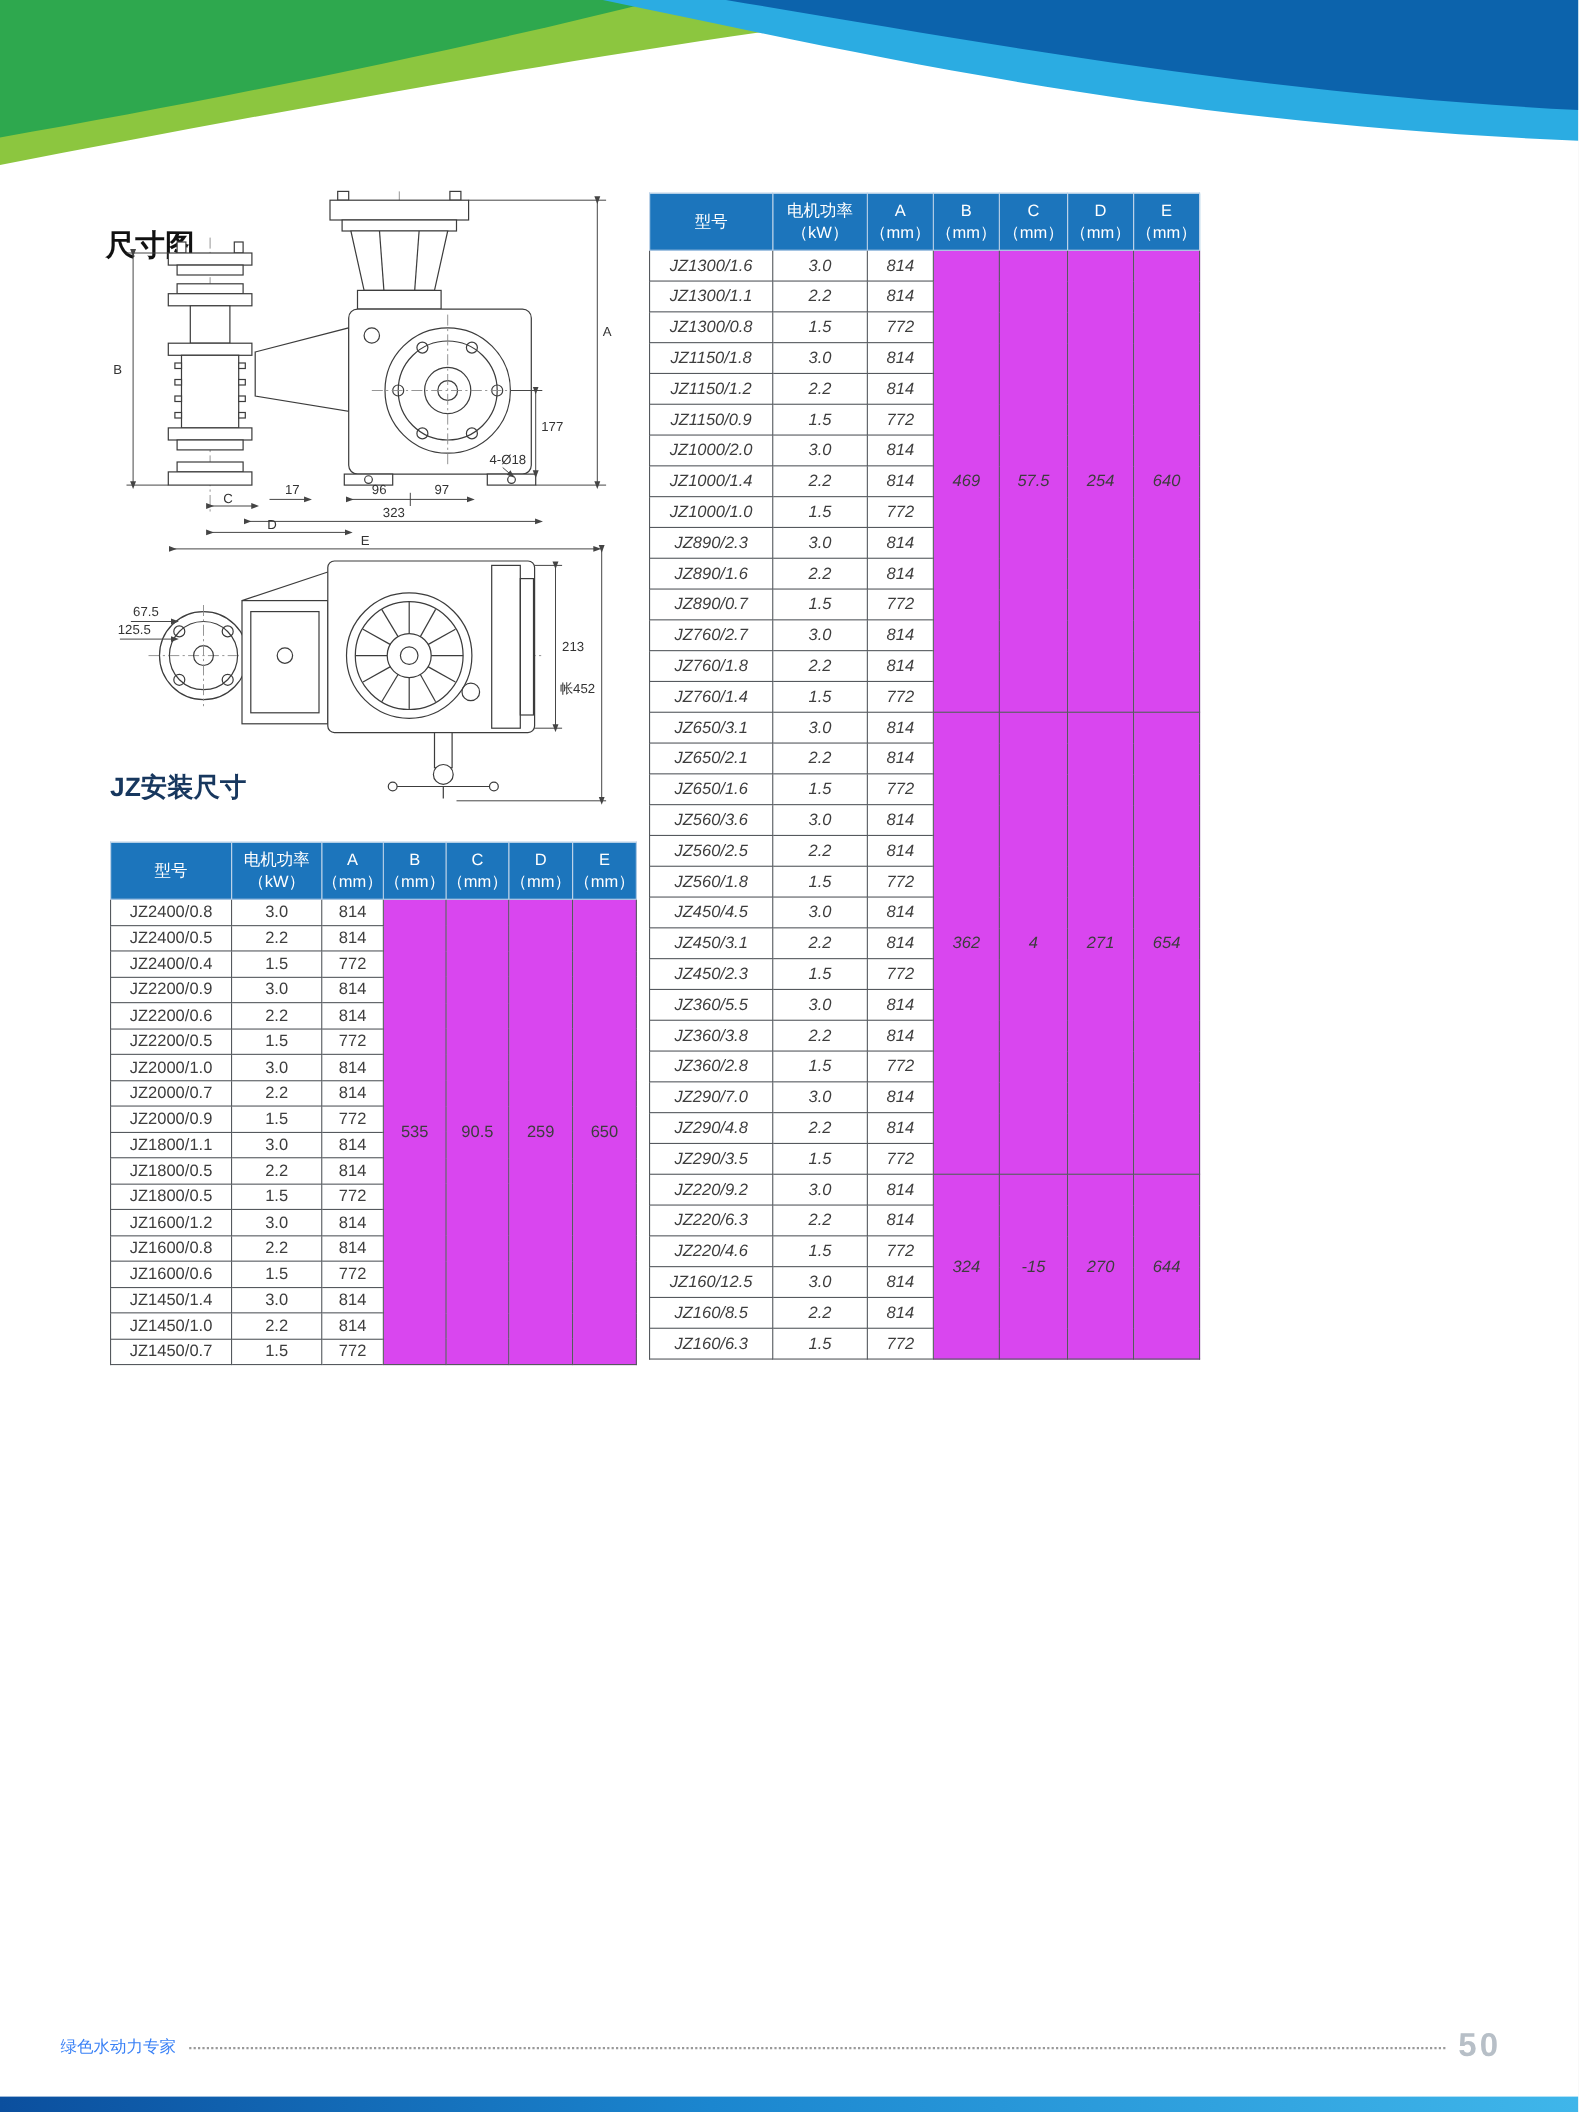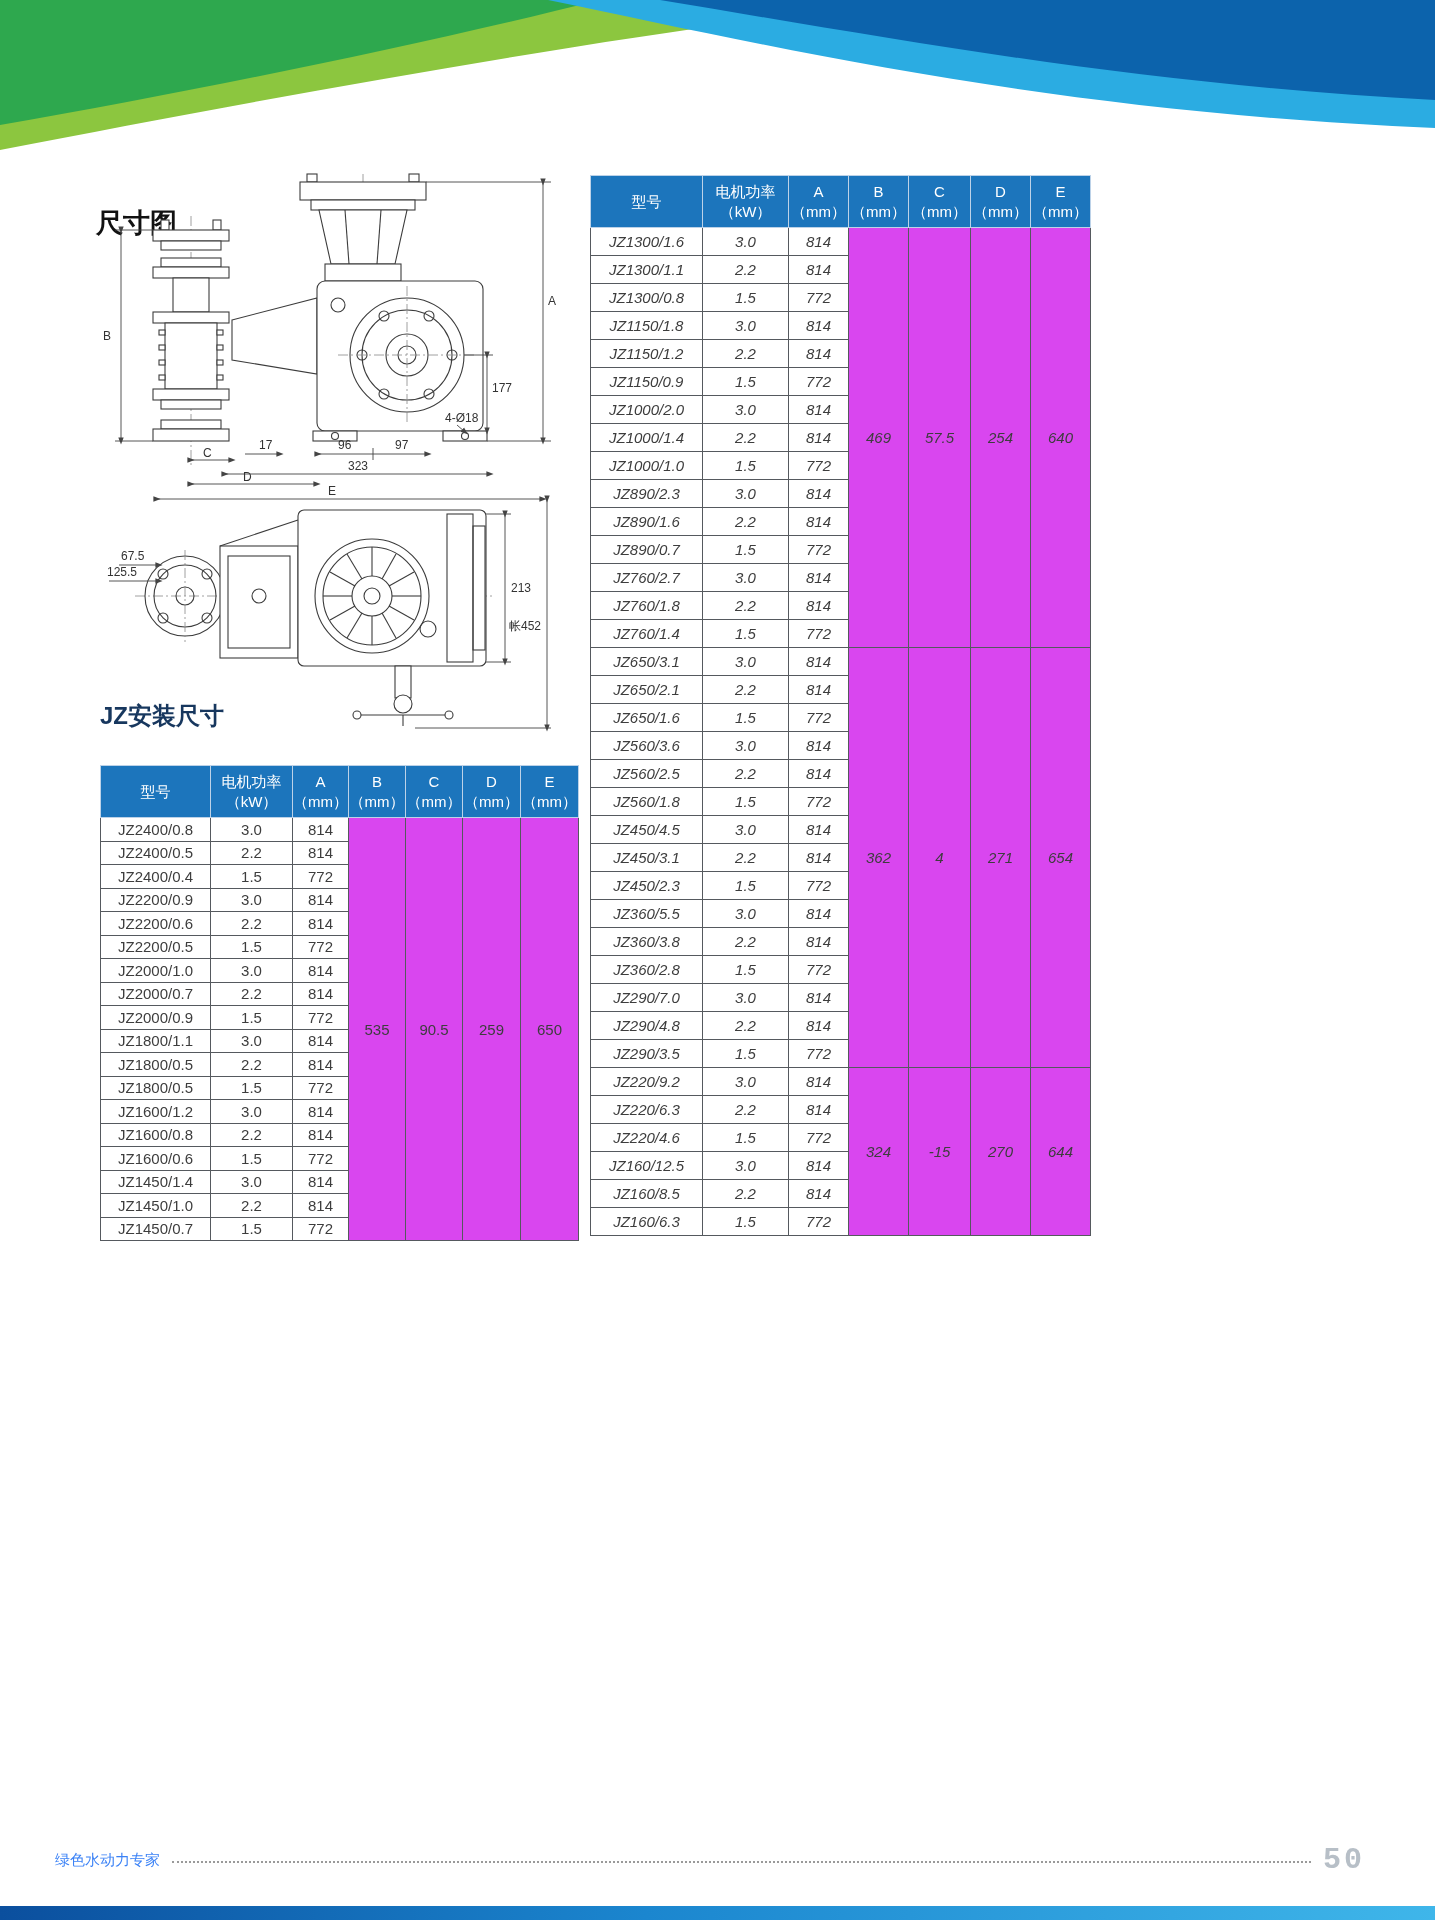--- a/index.html
+++ b/index.html
@@ -15,21 +15,21 @@
   .dim-table thead tr{height:52px;}
   .dim-table th{background:#1c75bc;color:#ffffff;font-weight:400;border:1px solid #bcd2e8;
                 font-size:15px;line-height:1.3;padding:1px 0;text-align:center;}
   .dim-table td{border:1px solid #55595e;text-align:center;padding:0;vertical-align:middle;}
   .table-left tbody tr{height:23.5px;}
   .table-right tbody tr{height:28px;font-style:italic;}
   .dim-table td.merged{background:#d946ef;margin-left:48px;}
   .footer{position:absolute;left:55px;right:70px;top:1845px;display:flex;align-items:center;gap:12px;}
   .brand{color:#3b82f6;font-size:15px;white-space:nowrap;}
   .dots{flex:1;height:0;border-top:2px dotted #9a9a9a;margin-top:4px;}
-  .pagenum{font-family:Liberation Mono, monospace;font-size:30px;font-weight:bold;
+  .pagenum{font-family:Liberation Sans, sans-serif;font-size:30px;font-weight:bold;
            color:#b7bfc7;letter-spacing:3px;line-height:1;}
   .bottom-bar{position:absolute;left:0;right:0;bottom:0;height:14px;
               background:linear-gradient(90deg,#0b4f9e 0%,#1b86cf 45%,#3fb6ea 100%);}
   
   .s{stroke:#3c3c3c;stroke-width:1.1;fill:none;}
   .sf{stroke:#3c3c3c;stroke-width:1.1;fill:#ffffff;}
   .cl{stroke:#888;stroke-width:0.8;stroke-dasharray:10 3 2 3;fill:none;}
   .dl{stroke:#444;stroke-width:0.9;fill:none;}
   .dim{font-family:"Liberation Sans",sans-serif;font-size:12px;fill:#333;}
 </style>

